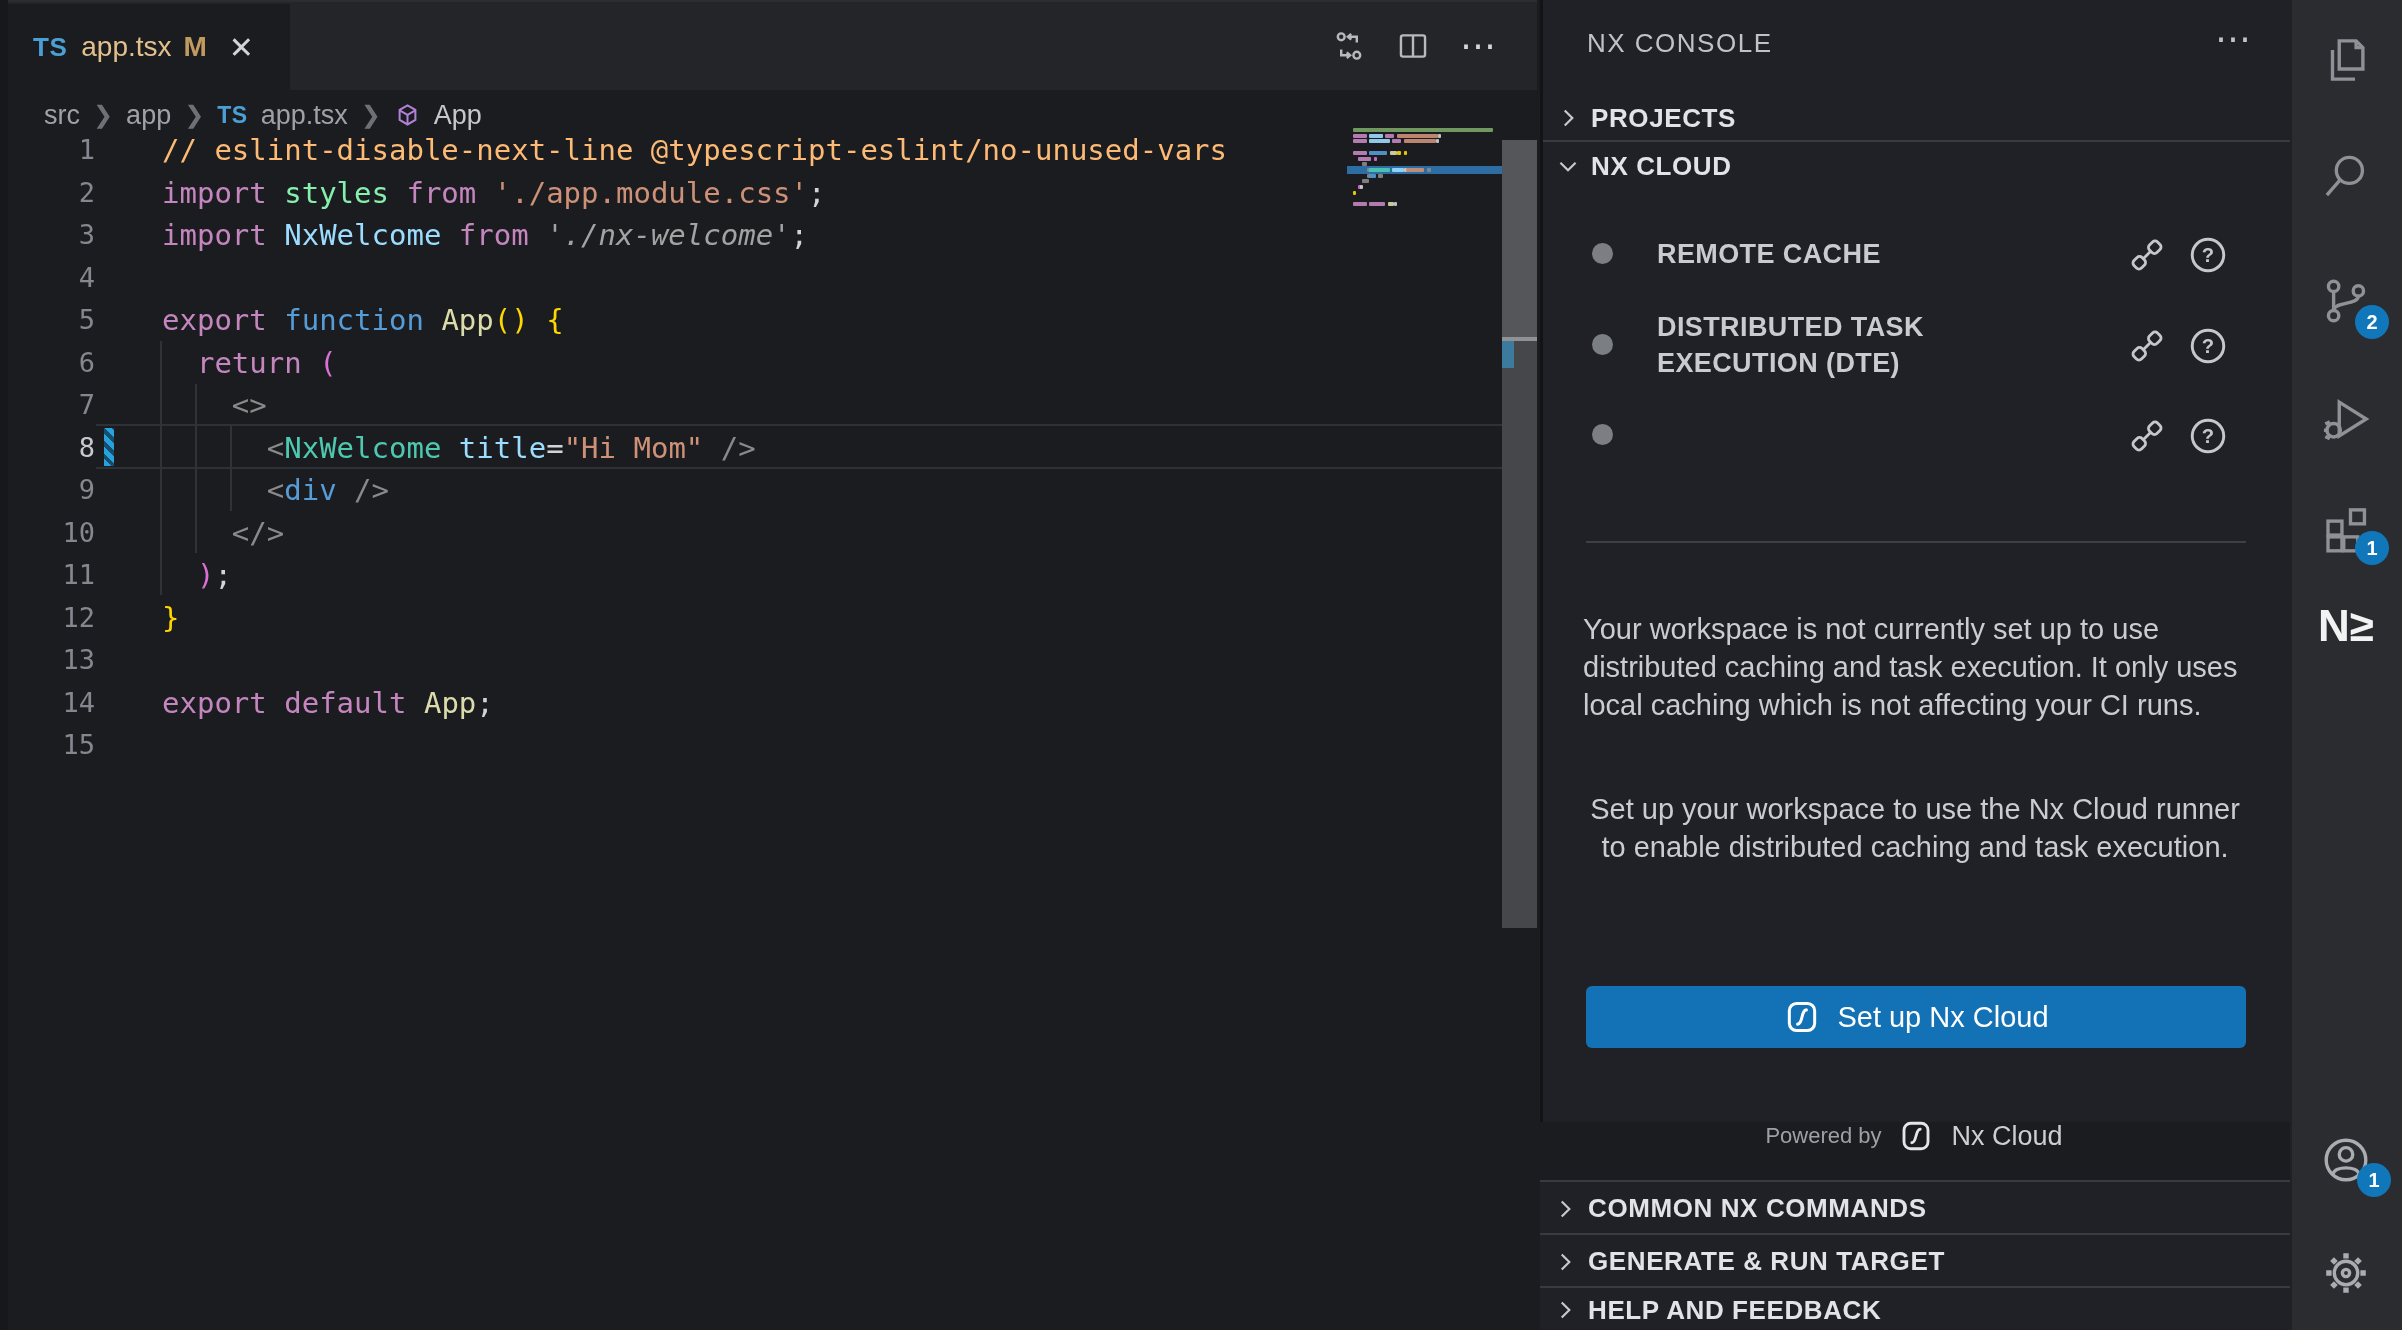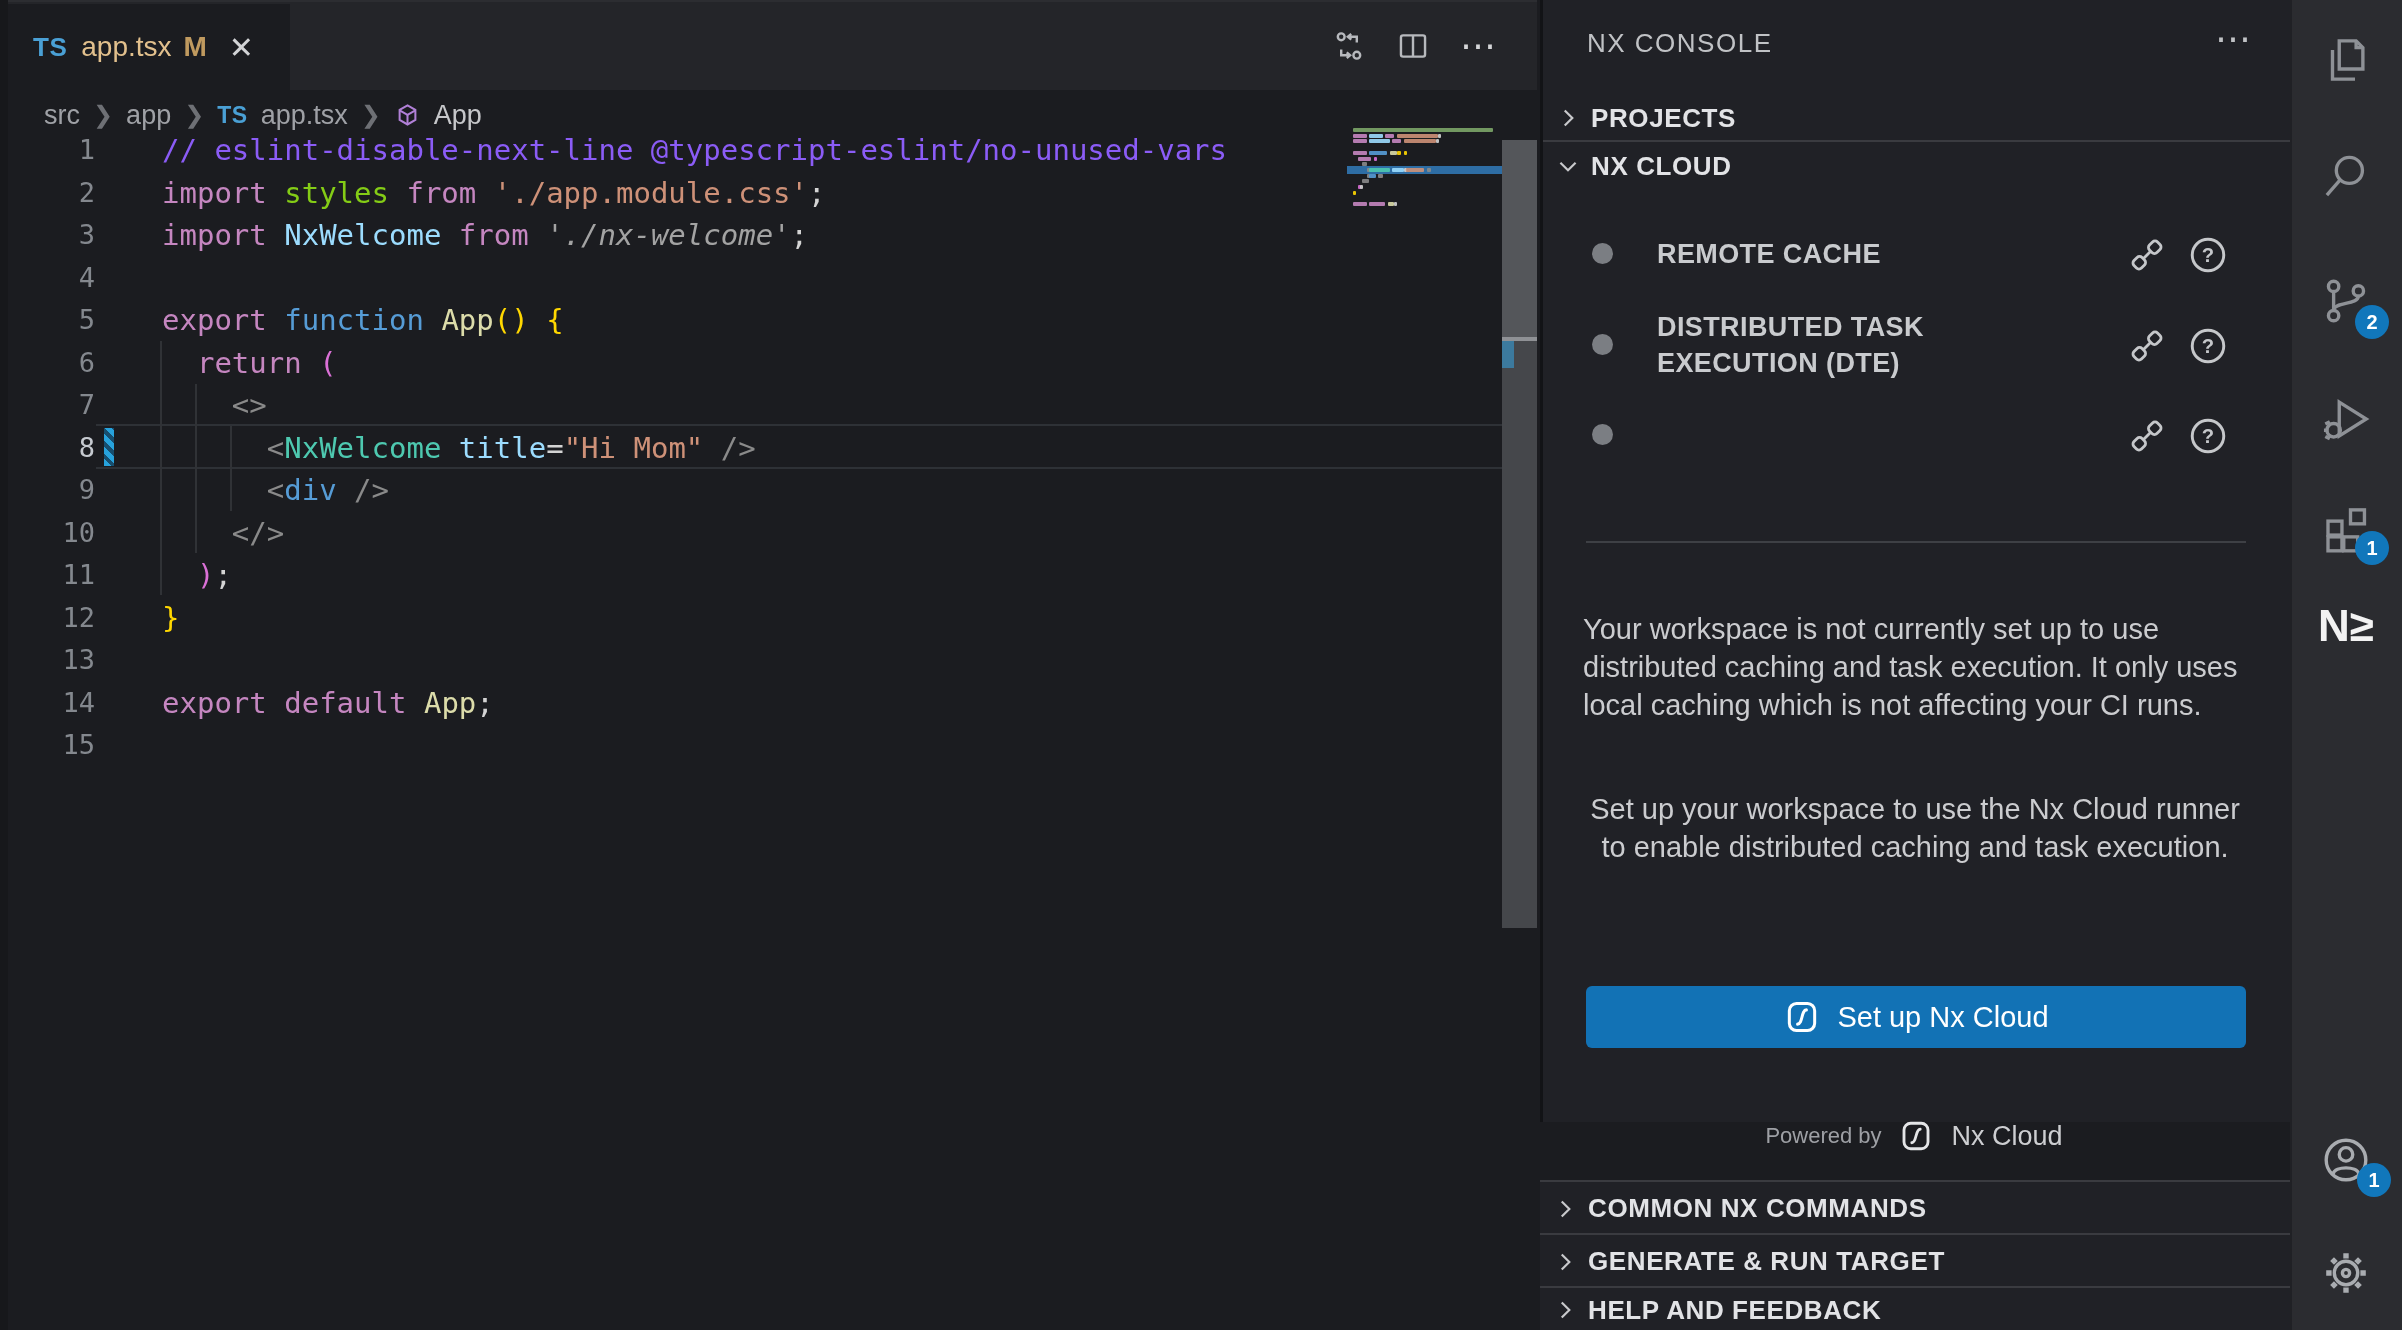--- a/index.html
+++ b/index.html
@@ -158,22 +158,22 @@
         <div class="gutter-num active" style="top: 426.5px;">8</div>
         <div class="gutter-num" style="top: 469px;">9</div>
         <div class="gutter-num" style="top: 511.5px;">10</div>
         <div class="gutter-num" style="top: 554px;">11</div>
         <div class="gutter-num" style="top: 596.5px;">12</div>
         <div class="gutter-num" style="top: 639px;">13</div>
         <div class="gutter-num" style="top: 681.5px;">14</div>
         <div class="gutter-num" style="top: 724px;">15</div>
       </div>
     <div id="code" class="abs">
-        <div class="code-line" style="top: 129px;"><span style="color: #8b5cf6; margin-top: 32px;">// eslint-disable-next-line @typescript-eslint/no-unused-vars</span></div>
-        <div class="code-line" style="top: 171.5px;"><span style="color: rgb(197, 134, 192);">import</span><span style="color: #84cc16; text-align: center;"> styles</span><span style="color: rgb(197, 134, 192);"> from</span><span style="color: rgb(206, 145, 120);"> './app.module.css'</span><span style="color: rgb(212, 212, 212);">;</span></div>
+        <div class="code-line" style="top: 129px;"><span style="color: #fdba74; margin-top: 32px;">// eslint-disable-next-line @typescript-eslint/no-unused-vars</span></div>
+        <div class="code-line" style="top: 171.5px;"><span style="color: rgb(197, 134, 192);">import</span><span style="color: #86efac; text-align: center;"> styles</span><span style="color: rgb(197, 134, 192);"> from</span><span style="color: rgb(206, 145, 120);"> './app.module.css'</span><span style="color: rgb(212, 212, 212);">;</span></div>
         <div class="code-line" style="top: 214px;"><span style="color: rgb(197, 134, 192);">import</span><span style="color: rgb(156, 220, 254);"> NxWelcome</span><span style="color: rgb(197, 134, 192);"> from</span><span style="color: #a3a3a3; font-style: italic;"> './nx-welcome'</span><span style="color: rgb(212, 212, 212);">;</span></div>
         <div class="code-line" style="top: 256.5px;"></div>
         <div class="code-line" style="top: 299px;"><span style="color: rgb(197, 134, 192);">export</span><span style="color: rgb(212, 212, 212);"> </span><span style="color: rgb(86, 156, 214);">function</span><span style="color: rgb(212, 212, 212);"> </span><span style="color: rgb(220, 220, 170);">App</span><span style="color: rgb(255, 215, 0);">()</span><span style="color: rgb(212, 212, 212);"> </span><span style="color: rgb(255, 215, 0);">{</span></div>
         <div class="code-line" style="top: 341.5px;"><span style="color: rgb(212, 212, 212);">  </span><span style="color: rgb(197, 134, 192);">return</span><span style="color: rgb(212, 212, 212);"> </span><span style="color: rgb(218, 112, 214);">(</span></div>
         <div class="code-line" style="top: 384px;"><span style="color: rgb(212, 212, 212);">    </span><span style="color: rgb(138, 138, 138);">&lt;&gt;</span></div>
         <div class="code-line" style="top: 426.5px;"><span style="color: rgb(212, 212, 212);">      </span><span style="color: rgb(138, 138, 138);">&lt;</span><span style="color: rgb(78, 201, 176);">NxWelcome</span><span style="color: rgb(212, 212, 212);"> </span><span style="color: rgb(156, 220, 254);">title</span><span style="color: rgb(212, 212, 212);">=</span><span style="color: rgb(206, 145, 120);">"Hi Mom"</span><span style="color: rgb(212, 212, 212);"> </span><span style="color: rgb(138, 138, 138);">/&gt;</span></div>
         <div class="code-line" style="top: 469px;"><span style="color: rgb(212, 212, 212);">      </span><span style="color: rgb(138, 138, 138);">&lt;</span><span style="color: rgb(86, 156, 214);">div</span><span style="color: rgb(212, 212, 212);"> </span><span style="color: rgb(138, 138, 138);">/&gt;</span></div>
         <div class="code-line" style="top: 511.5px;"><span style="color: rgb(212, 212, 212);">    </span><span style="color: rgb(138, 138, 138);">&lt;/&gt;</span></div>
         <div class="code-line" style="top: 554px;"><span style="color: rgb(212, 212, 212);">  </span><span style="color: rgb(218, 112, 214);">)</span><span style="color: rgb(212, 212, 212);">;</span></div>
         <div class="code-line" style="top: 596.5px;"><span style="color: rgb(255, 215, 0);">}</span></div>

